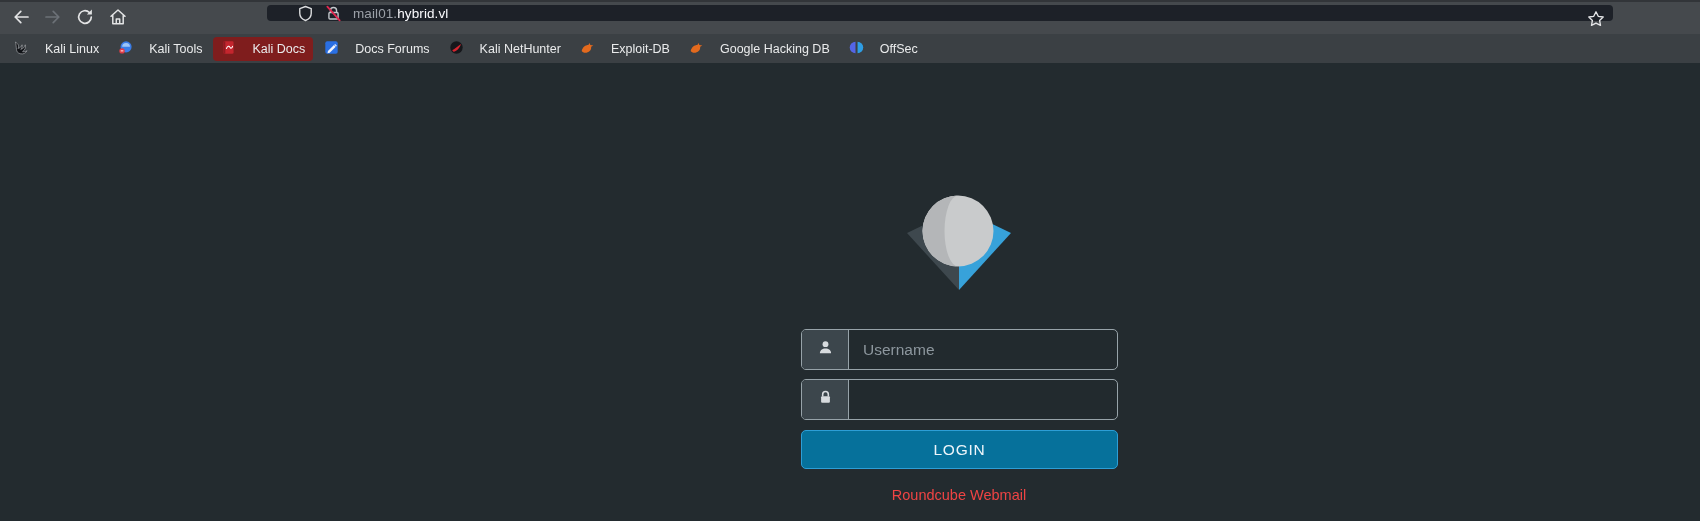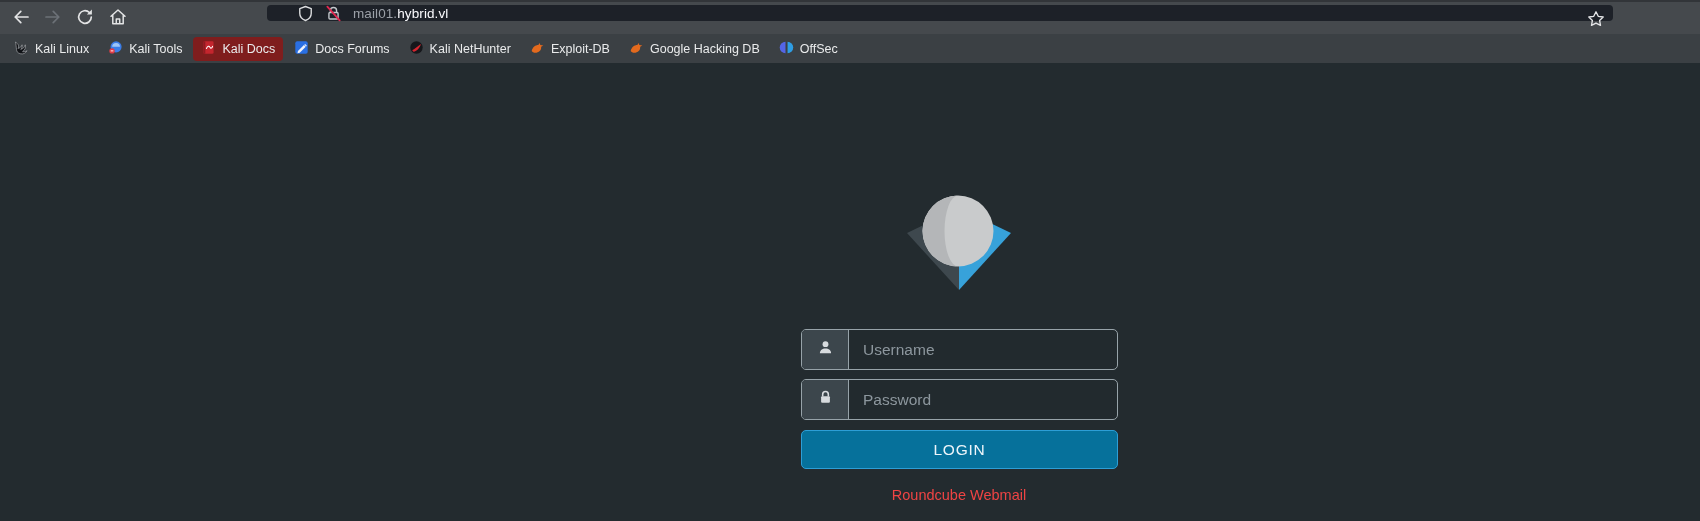--- a/index.html
+++ b/index.html
@@ -25,21 +25,21 @@
   .url-text { margin-left:11px; font-size:13.5px; letter-spacing:.1px; white-space:nowrap; }
   .url-dim { color:#9ba0a7; }
   .url-domain { color:#fbfbfe; }
   .star-btn { position:absolute; right:8px; top:5px; width:18px; height:18px; cursor:pointer; }
 
   .bookmarks {
     position:absolute; top:34px; left:0; width:1700px; height:29px;
     background:#3b4044; display:flex; align-items:center; padding-left:6px;
   }
   .bm {
-    display:flex; align-items:center; gap:6px;
+    display:flex; align-items:center; gap:16px;
     padding:3px 8px; margin-right:3px; border-radius:4px;
     color:#eaebec; font-size:12.5px; white-space:nowrap; cursor:pointer;
   }
   .bm.selected { background:#7f1d1d;justify-content:space-between; }
   .bm svg { flex:0 0 auto; }
 
   
   .page {
     position:absolute; top:63px; left:0; width:1700px; height:458px;
     background:#232b2f;
@@ -242,19 +242,18 @@
 
   <div class="field password">
     <div class="addon">
       <span>
         <svg width="17" height="17" viewBox="0 0 24 24">
             <path d="M8 10.5 V7.6 a4 4 0 0 1 8 0 V10.5" stroke="#d7dbde" stroke-width="2.2" fill="none"></path>
             <rect x="5.8" y="10.2" width="12.4" height="9.3" rx="1.6" fill="#d7dbde"></rect>
           </svg>
       </span>
     </div>
-    <input type="password" placeholder="Password" style="">
   </div>
 
   <button class="login-btn">LOGIN</button>
 
   <div class="footer-text">Roundcube Webmail</div>
 </div>
 
 </body></html>

